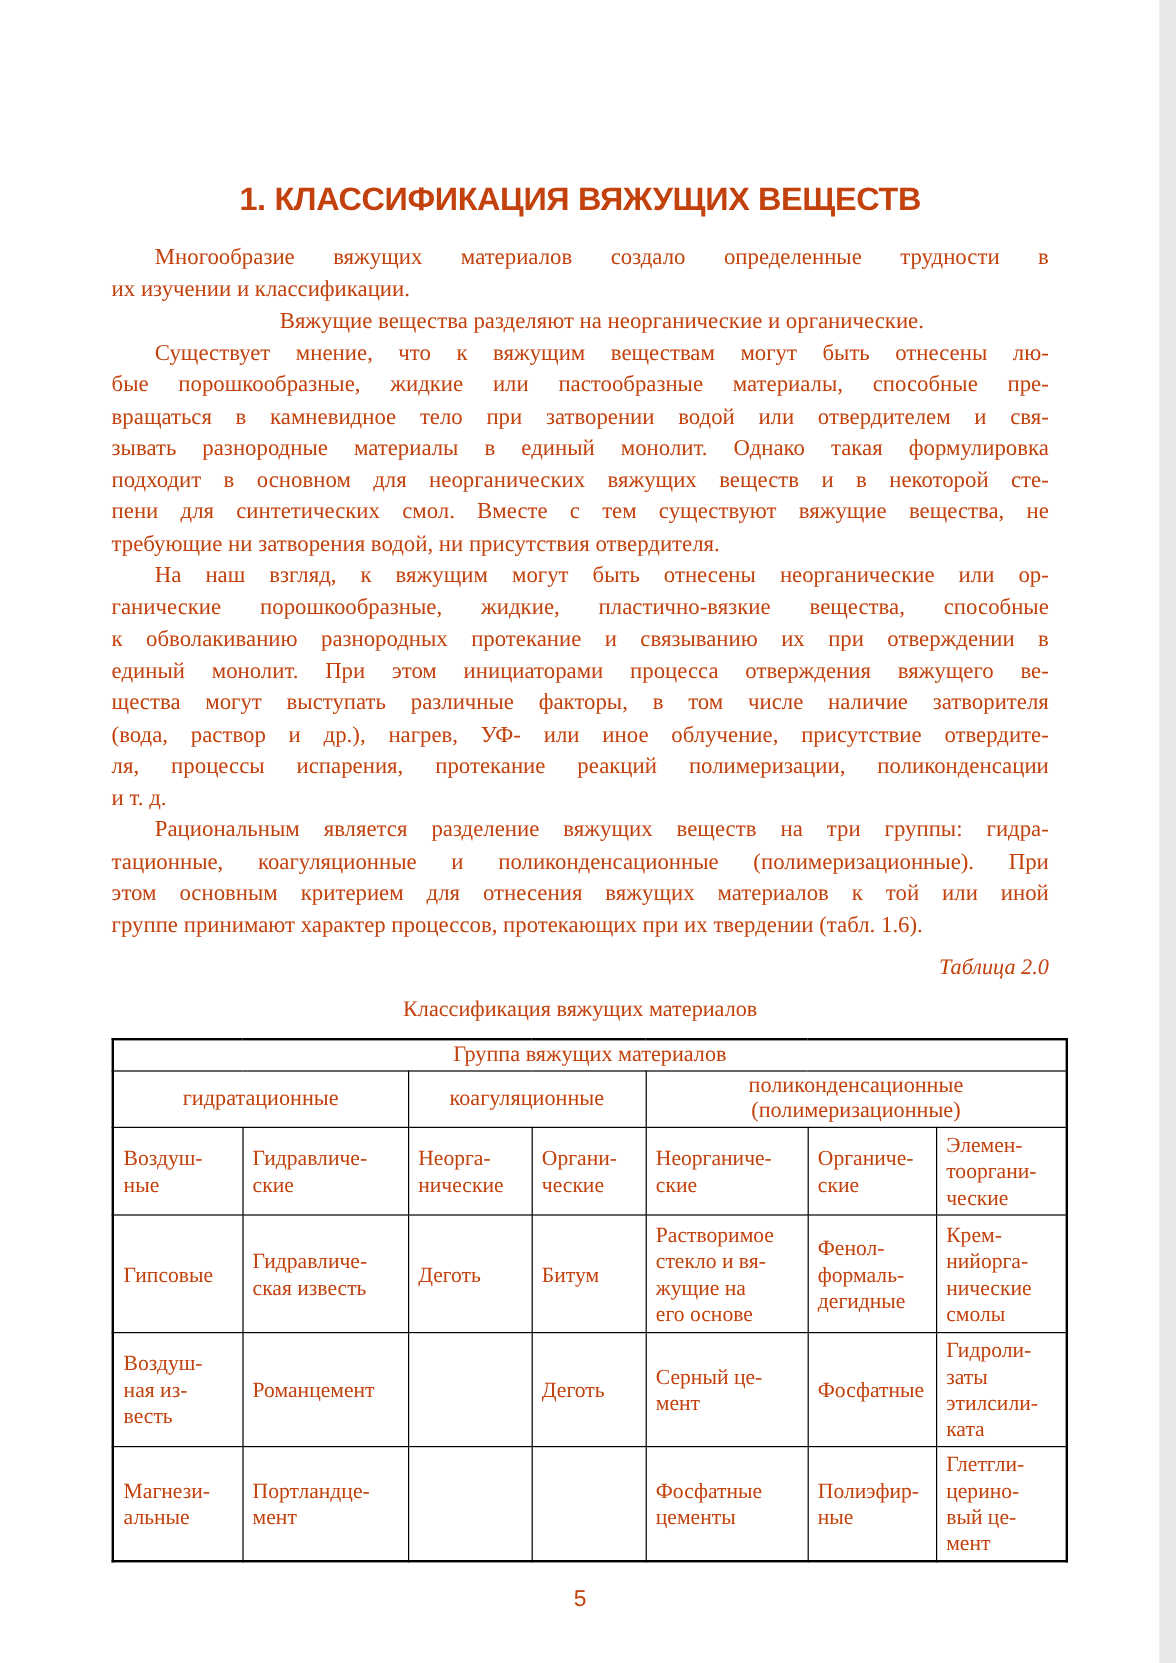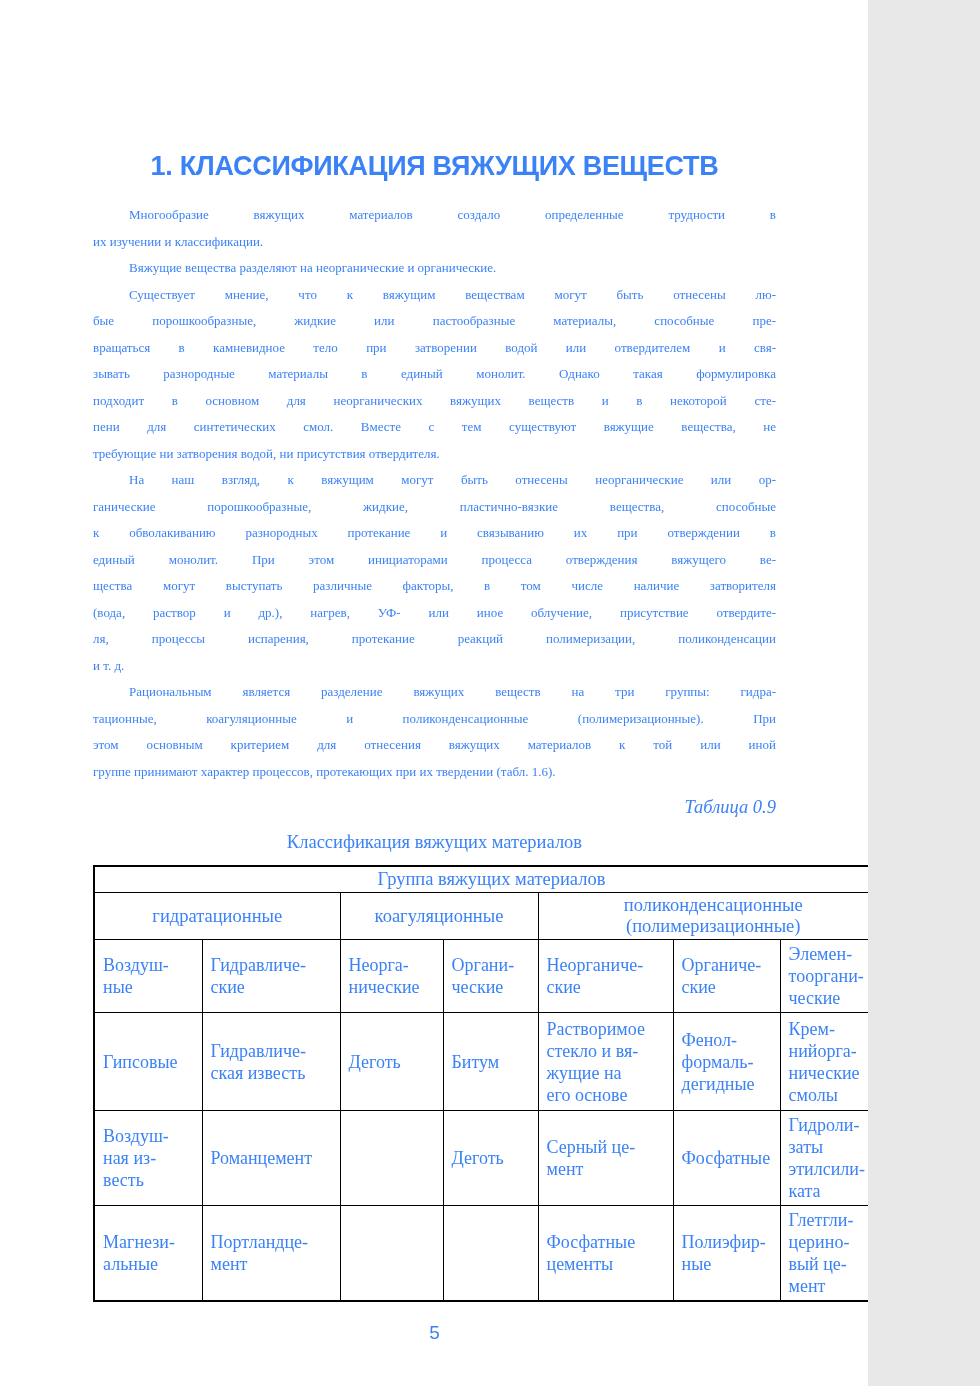--- a/index.html
+++ b/index.html
@@ -1,39 +1,39 @@
 <!DOCTYPE html>
 <html><head>
 <meta charset="utf-8">
 <style>
   html,body{margin:0;padding:0;background:#e8e8e8;}
   .page{
     position:relative;
-    width:868px;height:1386px;
+    width:966px;height:1386px;
     background:#ffffff;
     box-sizing:border-box;
     padding:150px 92px 0 93px;
-    color:#3b82f6;
+    color:#c2410c;
     font-family:"Liberation Serif","DejaVu Serif",serif;
     overflow:hidden;
   }
   .chapter-title{
     margin:0 0 20px 0;
     font-family:"Liberation Sans","DejaVu Sans",sans-serif;
     font-size:27px;
     line-height:32px;
     font-weight:bold;
     text-align:center;
     letter-spacing:-0.3px;
   }
-  .body-text{font-size:13px;line-height:26.5px;}
+  .body-text{font-size:19px;line-height:26.5px;}
   .para{margin:0;}
   .line{text-align:left;}
   .line.just{text-align:justify;text-align-last:justify;}
-  .line.first{text-indent:36px;}
+  .line.first{text-indent:36px;text-align:center;}
   .table-label{
     margin-top:10px;
     font-size:18.5px;line-height:24px;
     font-style:italic;
     text-align:right;
   }
   .table-caption{
     margin-top:11px;
     font-size:18.5px;line-height:24px;
     font-weight:normal;
@@ -110,21 +110,21 @@
         <div class="line">и т. д.</div>
       </div>
       <div class="para">
         <div class="line first just">Рациональным является разделение вяжущих веществ на три группы: гидра-</div>
         <div class="line just">тационные, коагуляционные и поликонденсационные (полимеризационные). При</div>
         <div class="line just">этом основным критерием для отнесения вяжущих материалов к той или иной</div>
         <div class="line">группе принимают характер процессов, протекающих при их твердении (табл. 1.6).</div>
       </div>
     </div>
 
-  <div class="table-label">Таблица 0.9</div>
+  <div class="table-label">Таблица 2.0</div>
 
   <div class="table-caption">Классификация вяжущих материалов</div>
 
   <table class="cls">
     <colgroup>
       <col style="width:108px">
       <col style="width:138px">
       <col style="width:103px">
       <col style="width:95px">
       <col style="width:135px">

